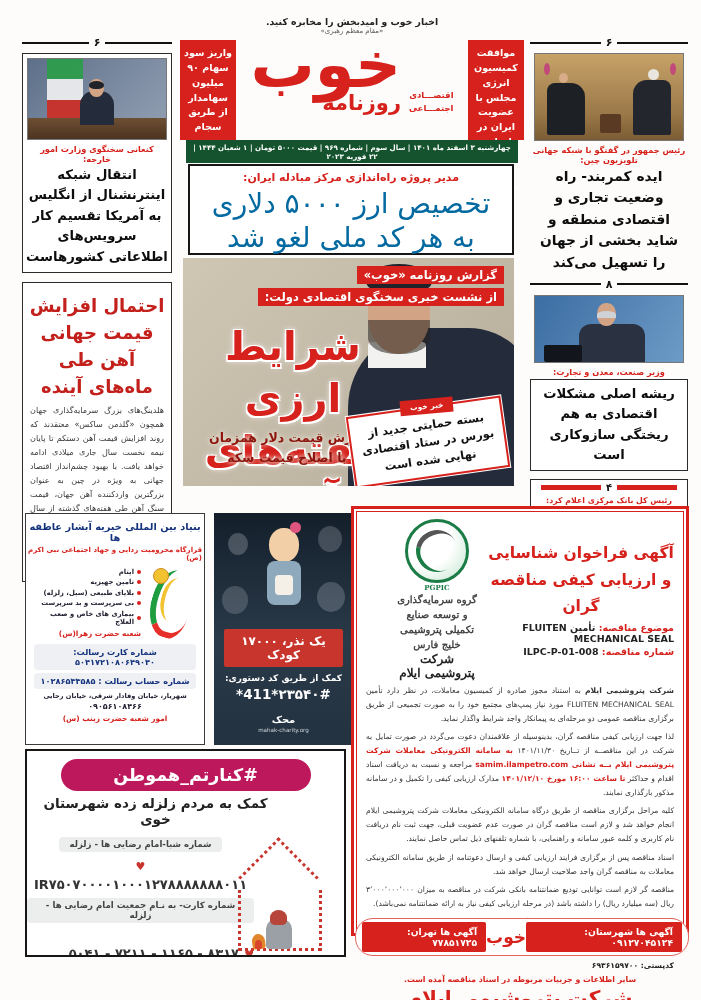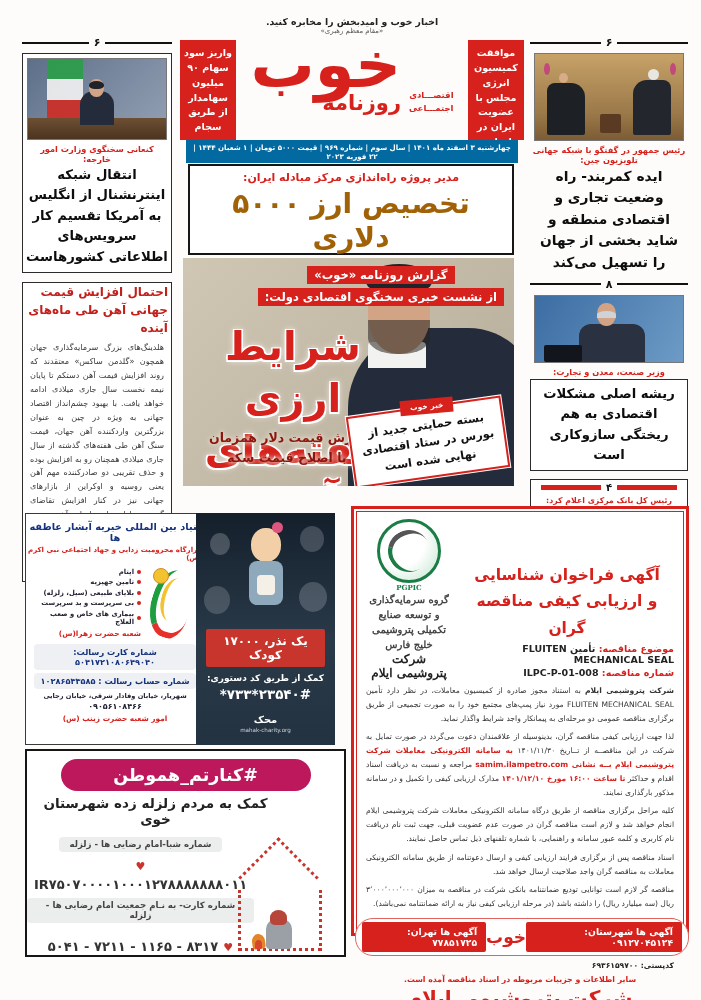--- a/index.html
+++ b/index.html
@@ -11,45 +11,45 @@
   
   .pgrule{display:flex;align-items:center;gap:5px;font-weight:bold;font-size:11px;color:#111;}
   .pgrule::before,.pgrule::after{content:"";flex:1;border-top:2.2px solid #111;}
   .briefrule{display:flex;align-items:center;gap:5px;font-weight:bold;font-size:10px;color:#111;margin:2px 10px;}
   .briefrule::before,.briefrule::after{content:"";flex:1;border-top:5px solid #d6211c;}
   
   .mast-box{position:absolute;top:30px;width:56px;height:100px;background:#d6211c;color:#fff;
             font-size:9.6px;font-weight:bold;line-height:1.55;text-align:center;padding:6px 3px;box-sizing:border-box;}
   .logo-big{font-size:64px;font-weight:900;color:#d6211c;line-height:0.9;letter-spacing:-2px;}
   .logo-sub{font-size:21px;font-weight:900;color:#d6211c;}
-  .datebar{position:absolute;left:6px;right:6px;top:130px;background:#0369a1;color:#fff;
+  .datebar{position:absolute;left:6px;right:6px;top:130px;background:#14532d;color:#fff;
            font-size:7.1px;font-weight:bold;text-align:center;padding:2.5px 2px;}
   
   .leadbox{border:2px solid #161616;background:#fff;box-sizing:border-box;text-align:center;padding:5px 4px 7px;}
   .lead-kicker{font-size:11px;font-weight:bold;color:#d6211c;margin-bottom:3px;}
-  .lead-head{font-size:28px;font-weight:700;line-height:1.22;color:#a16207;}
+  .lead-head{font-size:28px;font-weight:400;line-height:1.22;color:#0369a1;}
   
   .photo-main{background:linear-gradient(135deg,#cfc6b4,#c2b8a6 55%,#b4aa98);overflow:hidden;}
   .chip{display:inline-block;background:#d6211c;color:#fff;font-weight:bold;font-size:11.5px;padding:2px 7px;margin-bottom:2px;}
   .bigred{font-size:40px;font-weight:900;color:#d6211c;line-height:1.3;text-align:center;
           text-shadow:-1.5px -1.5px 0 #fff,1.5px -1.5px 0 #fff,-1.5px 1.5px 0 #fff,1.5px 1.5px 0 #fff,0 0 7px #fff;}
   .subhead{font-size:12.5px;font-weight:900;color:#8d150d;line-height:1.6;
            text-shadow:0 0 4px #e8e0d2,0 0 6px #e8e0d2;}
   .stamp{width:156px;background:#fff;border:2.5px solid #d6211c;transform:rotate(-8deg);
          padding:9px 6px 7px;box-sizing:border-box;text-align:center;font-size:11.5px;font-weight:900;line-height:1.5;color:#111;
          box-shadow:0 0 0 1px #fff;}
   .stamp-ribbon{position:absolute;top:-9px;right:46px;background:#d6211c;color:#fff;font-size:7.5px;
                 font-weight:bold;padding:2px 10px;transform:rotate(3deg);}
   
   .sidebox{border:1.2px solid #2b2b2b;background:#fff;box-sizing:border-box;}
   .side-kicker{font-size:8.2px;font-weight:bold;color:#d6211c;text-align:center;margin:4px 2px 1px;}
   .side-head{font-size:13.2px;font-weight:900;line-height:1.55;text-align:center;color:#0d0d0d;margin:0 3px 5px;}
   .side-photo{margin:4px;border:0.8px solid #777;position:relative;overflow:hidden;}
   .bodytext{font-size:8.1px;line-height:1.72;text-align:justify;color:#3a3a3a;margin:4px 7px;}
-  .ironhead{font-size:12px;font-weight:900;color:#c3201b;text-align:right;line-height:1.5;margin:0 3px 2px;}
+  .ironhead{font-size:18px;font-weight:900;color:#c3201b;text-align:center;line-height:1.5;margin:9px 3px 2px;}
   .brief-kicker{font-size:7.8px;font-weight:bold;color:#d6211c;text-align:center;line-height:1.6;margin:2px 4px;}
   .brief-head{font-size:12.8px;font-weight:900;text-align:center;line-height:1.6;color:#0d0d0d;margin:0 3px 6px;}
   
   .adbox{background:#fff;border:1.2px solid #3a3a3a;box-sizing:border-box;}
   .charity-title{color:#15337d;font-weight:900;font-size:9.8px;text-align:center;margin-top:7px;}
   .charity-sub{color:#d6211c;font-weight:bold;font-size:7px;margin:3px 2px;}
   .charity-li{font-size:6.8px;color:#223;display:flex;align-items:center;gap:3px;margin:2.5px 0;font-weight:bold;}
   .sqdot{width:4px;height:4px;background:#d6211c;border-radius:50%;flex:0 0 auto;}
   .pillrow{background:#eef0f4;border-radius:4px;color:#15337d;font-weight:bold;font-size:8.2px;
            text-align:center;padding:3px 2px;margin:3px 8px;}
@@ -151,21 +151,21 @@
     </div>
   </div>
 
   <div class="abs photo-main" style="left:183px;top:258px;width:331px;height:228px;">
     <div class="suit" style="right:-24px;bottom:0;width:190px;height:158px;border-radius:80px 70px 0 0;"></div>
     <div class="abs" style="right:88px;bottom:118px;width:58px;height:26px;background:#f2f2f0;border-radius:4px 4px 0 0;"></div>
     <div class="head-skin" style="right:84px;top:16px;width:62px;height:80px;"></div>
     <div class="hairdark" style="right:82px;top:6px;width:66px;height:30px;"></div>
     <div class="abs" style="right:84px;top:62px;width:62px;height:34px;background:rgba(40,36,32,.55);border-radius:0 0 46% 46%;"></div>
     <div class="abs" style="right:150px;bottom:0;width:3px;height:58px;background:#2c2c2c;transform:rotate(14deg);"></div>
-    <div class="abs" style="right:10px;top:6px;text-align:center;">
+    <div class="abs" style="right:10px;top:6px;text-align:right;">
       <div><span class="chip">گزارش روزنامه «خوب»</span></div>
       <div><span class="chip">از نشست خبری سخنگوی اقتصادی دولت:</span></div>
     </div>
     <div class="abs bigred" style="left:12px;top:62px;width:196px;">
       <div>شرایط ارزی</div>
       <div>هفته‌های آینده</div>
       <div>بهبود می‌یابد</div>
     </div>
     <div class="abs subhead" style="left:26px;bottom:18px;text-align:center;">
       <div>ریزش قیمت دلار همزمان</div>
@@ -263,42 +263,42 @@
         <div class="charity-red" style="text-align:right;">شعبه حضرت زهرا(س)</div>
       </div>
     </div>
     <div class="pillrow">شماره کارت رسالت: ۵۰۴۱۷۲۱۰۸۰۶۴۹۰۴۰</div>
     <div class="pillrow">شماره حساب رسالت : ۱۰۲۸۶۵۳۳۵۸۵</div>
     <div class="charity-addr">شهریار، خیابان وفادار شرقی، خیابان رجایی</div>
     <div class="charity-addr" style="font-size:8px;">۰۹۰۵۶۱۰۸۴۶۶</div>
     <div class="charity-red">امور شعبه حضرت زینب (س)</div>
   </div>
 
-  <div class="abs mahak" style="left:196px;top:513px;width:139px;height:232px;">
+  <div class="abs mahak" style="left:214px;top:513px;width:139px;height:232px;">
     <div style="position:relative;height:110px;">
       <div class="abs" style="left:10%;top:18%;width:20px;height:22px;background:rgba(220,225,230,.25);border-radius:50%;"></div>
       <div class="abs" style="right:8%;top:12%;width:24px;height:26px;background:rgba(220,225,230,.22);border-radius:50%;"></div>
       <div class="abs" style="left:6%;bottom:8%;width:26px;height:28px;background:rgba(220,225,230,.2);border-radius:50%;"></div>
       <div class="abs" style="right:6%;bottom:10%;width:28px;height:30px;background:rgba(220,225,230,.22);border-radius:50%;"></div>
       <div class="abs" style="left:50%;top:14%;width:30px;height:34px;margin-left:-15px;background:#f2cfa6;border-radius:48%;"></div>
       <div class="abs" style="left:50%;top:8%;margin-left:6px;width:11px;height:11px;background:#e0557f;border-radius:50%;"></div>
       <div class="abs" style="left:50%;top:44%;width:34px;height:44px;margin-left:-17px;background:#8fa9bc;border-radius:8px;"></div>
       <div class="abs" style="left:50%;top:56%;width:18px;height:20px;margin-left:-9px;background:#f4f0e8;border-radius:4px;"></div>
     </div>
     <div class="mahak-slogan">یک نذر، ۱۷۰۰۰ کودک</div>
     <div class="center" style="font-size:9px;font-weight:bold;">کمک از طریق کد دستوری:</div>
-    <div class="mahak-ussd">*۷۳۳*۲۳۵۴۰#</div>
+    <div class="mahak-ussd">*411*۲۳۵۴۰#</div>
     <div class="center" style="margin-top:6px;">
       <span style="font-size:10px;font-weight:900;">محک</span>
       <div style="font-size:5.6px;color:#cfd6dc;" dir="ltr">mahak-charity.org</div>
     </div>
   </div>
 
   <div class="abs tender" style="left:351px;top:506px;width:338px;height:430px;">
-    <div style="display:flex;gap:8px;align-items:flex-end;">
+    <div style="display:flex;gap:8px;align-items:center;margin-left:28px;">
       <div style="flex:1;">
         <div class="tender-title">
           <div>آگهی فراخوان شناسایی</div>
           <div>و ارزیابی کیفی مناقصه گران</div>
         </div>
         <div class="tender-line"><span class="tender-label">موضوع مناقصه:</span> <span>تأمین FLUITEN MECHANICAL SEAL</span></div>
         <div class="tender-line"><span class="tender-label">شماره مناقصه:</span> <span dir="ltr">ILPC-P-01-008</span></div>
       </div>
       <div style="flex:0 0 86px;">
         <div class="pgpic-circle">
@@ -324,21 +324,21 @@
     <div class="tender-sign">شرکت پتروشیمی ایلام</div>
   </div>
 
   <div class="abs quake" style="left:25px;top:749px;width:321px;height:208px;">
     <div class="hashtag">#کنارتم_هموطن</div>
     <div class="quake-title">کمک به مردم زلزله زده شهرستان خوی</div>
     <div class="qright">
       <div><span class="gpill">شماره شبا-امام رضایی ها - زلزله</span></div>
       <div style="margin:3px 0 5px;"><span class="heart">♥</span> <span class="qnum">IR۷۵۰۷۰۰۰۰۱۰۰۰۱۲۷۸۸۸۸۸۸۸۰۱۱</span></div>
       <div><span class="gpill">شماره کارت- به نـام جمعیت امام رضایی ها - زلزله</span></div>
-      <div style="margin-top:13px;"><span class="heart">♥</span> <span class="qnum">۸۳۱۷ - ۱۱۶۵ - ۷۲۱۱ - ۵۰۴۱</span></div>
+      <div style="margin-top:20px;text-align:right;"><span class="heart">♥</span> <span class="qnum">۸۳۱۷ - ۱۱۶۵ - ۷۲۱۱ - ۵۰۴۱</span></div>
     </div>
     <div class="abs" style="right:14px;bottom:4px;width:104px;height:108px;">
       <div class="abs" style="left:12px;bottom:0;width:78px;height:58px;border-left:3px dotted #c8352c;border-right:3px dotted #c8352c;border-bottom:3px dotted #c8352c;"></div>
       <div class="abs" style="left:24px;top:6px;width:54px;height:54px;border-top:3px dotted #c8352c;border-right:3px dotted #c8352c;transform:rotate(-45deg);"></div>
       <div class="abs" style="left:40px;bottom:2px;width:26px;height:30px;background:#9aa0a6;border-radius:10px 10px 4px 4px;"></div>
       <div class="abs" style="left:44px;bottom:26px;width:17px;height:15px;background:#b8453a;border-radius:50% 50% 30% 30%;"></div>
       <div class="abs" style="left:26px;bottom:2px;width:13px;height:15px;background:#e2862b;border-radius:50% 50% 20% 20%;transform:rotate(-8deg);"></div>
       <div class="abs" style="left:29px;bottom:2px;width:7px;height:9px;background:#d9442c;border-radius:50% 50% 20% 20%;"></div>
     </div>
   </div>

